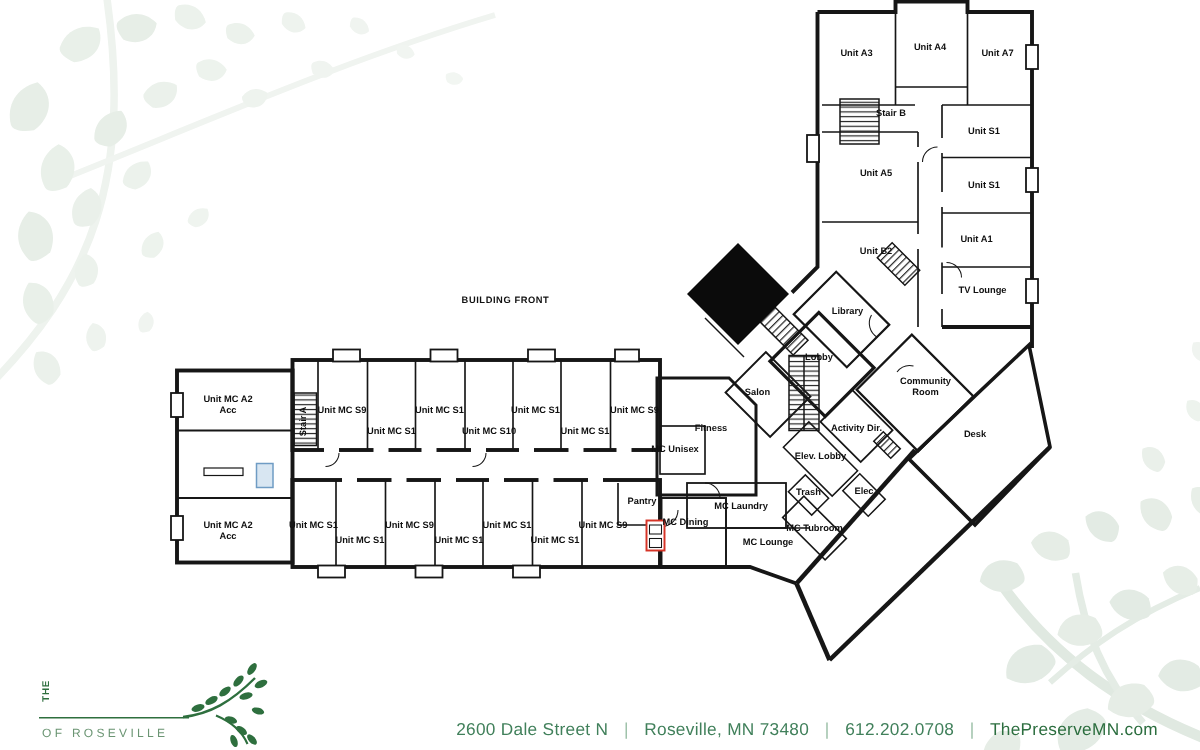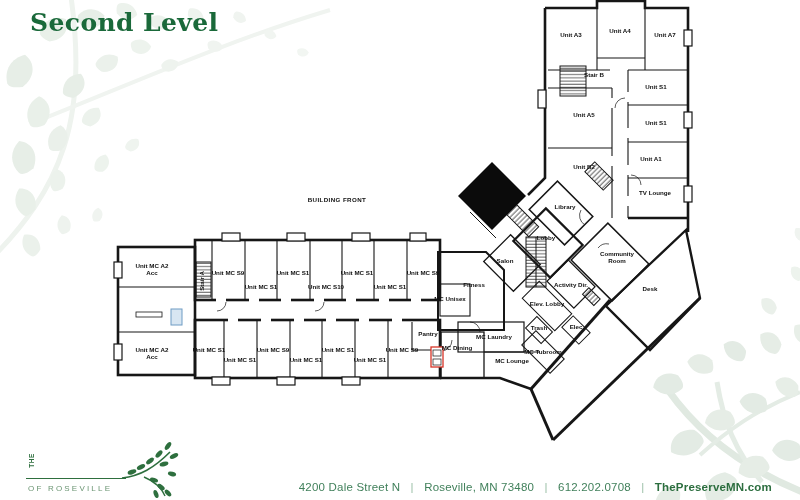--- a/index.html
+++ b/index.html
@@ -10,21 +10,21 @@
   #decor-svg{position:absolute;left:0;top:0;z-index:0;}
   #plan-svg{position:absolute;left:0;top:0;z-index:2;}
   #title{position:absolute;left:30px;top:8px;z-index:3;margin:0;
          font-family:"DejaVu Serif","Liberation Serif",serif;font-weight:700;
          font-size:25px;letter-spacing:0.4px;color:#1a693a;}
   .room-label{font-family:"Liberation Sans",sans-serif;font-size:6.2px;font-weight:700;
               fill:#101010;text-anchor:middle;}
   .footer{position:absolute;right:28px;bottom:7px;z-index:3;font-size:11.5px;
           color:#41805b;letter-spacing:0.2px;white-space:nowrap;}
   .footer .sep{color:#9abfa6;margin:0 7px;font-weight:400;}
-  .footer .site{font-weight:700;color:#2c6e3f;}
+  .footer .site{font-weight:400;color:#2c6e3f;}
   .logo{position:absolute;left:24px;bottom:6px;width:190px;height:50px;z-index:3;}
   .logo-the{position:absolute;left:0px;top:13px;transform:rotate(-90deg);
             font-size:6.5px;font-weight:700;color:#2e6f3e;letter-spacing:0.5px;}
   .logo-name{position:absolute;left:11px;top:2px;font-family:"Liberation Serif",serif;
              font-size:18px;letter-spacing:2px;color:#2e6f3e;}
   .logo-of{position:absolute;left:4px;top:40px;font-size:8px;letter-spacing:2.2px;
            color:#6b9573;}
   .logo-line{position:absolute;left:2px;top:34px;width:100px;height:1.2px;background:#2e6f3e;}
   .logo-branch{position:absolute;left:92px;top:-6px;}
 </style>
@@ -84,21 +84,20 @@
       <use href="#leaf" x="694" y="462" width="46" height="46" fill="#e4ece5" transform="rotate(-172 717 485)"></use>
       <use href="#leaf" x="732" y="444" width="40" height="40" fill="#e6ede6" transform="rotate(-148 752 464)"></use>
       <use href="#leaf" x="768" y="428" width="38" height="38" fill="#e3ebe4" transform="rotate(-128 787 447)"></use>
       <use href="#leaf" x="644" y="480" width="40" height="40" fill="#e6ede6" transform="rotate(168 664 500)"></use>
       <use href="#leaf" x="758" y="292" width="24" height="24" fill="#eaf0ea" transform="rotate(-84 770 304)"></use>
       <use href="#leaf" x="788" y="262" width="20" height="20" fill="#edf3ed" transform="rotate(-78 798 272)"></use>
       <use href="#leaf" x="792" y="224" width="18" height="18" fill="#f0f4f0" transform="rotate(-74 801 233)"></use>
     </g>
   </svg>
 
-  <h1 id="title">Second Level</h1>
 
   <svg id="plan-svg" width="800" height="500" viewBox="0 0 800 500">
     <defs>
       <pattern id="hatchH" width="4" height="3.2" patternUnits="userSpaceOnUse">
         <path d="M0,1 H4" stroke="#222" stroke-width="0.8"></path>
       </pattern>
       <pattern id="hatchV" width="3.5" height="4" patternUnits="userSpaceOnUse">
         <path d="M1,0 V4" stroke="#222" stroke-width="0.8"></path>
       </pattern>
     </defs>
@@ -293,21 +292,21 @@
         <ellipse cx="38" cy="42" rx="4.2" ry="2.2" transform="rotate(18 38 42)"></ellipse>
         <ellipse cx="45" cy="49" rx="4.2" ry="2.2" transform="rotate(35 45 49)"></ellipse>
         <ellipse cx="52" cy="55" rx="4.2" ry="2.2" transform="rotate(48 52 55)"></ellipse>
         <ellipse cx="40" cy="56" rx="4.2" ry="2.2" transform="rotate(70 40 56)"></ellipse>
         <ellipse cx="56" cy="36" rx="4.2" ry="2.2" transform="rotate(15 56 36)"></ellipse>
       </g>
     </svg>
   </div>
 
   <div class="footer">
-    <span>4200 Dale Street N</span>
+    <span>2600 Dale Street N</span>
     <span class="sep">|</span>
     <span>Roseville, MN 73480</span>
     <span class="sep">|</span>
     <span>612.202.0708</span>
     <span class="sep">|</span>
     <span class="site">ThePreserveMN.com</span>
   </div>
 
 </div>
 

